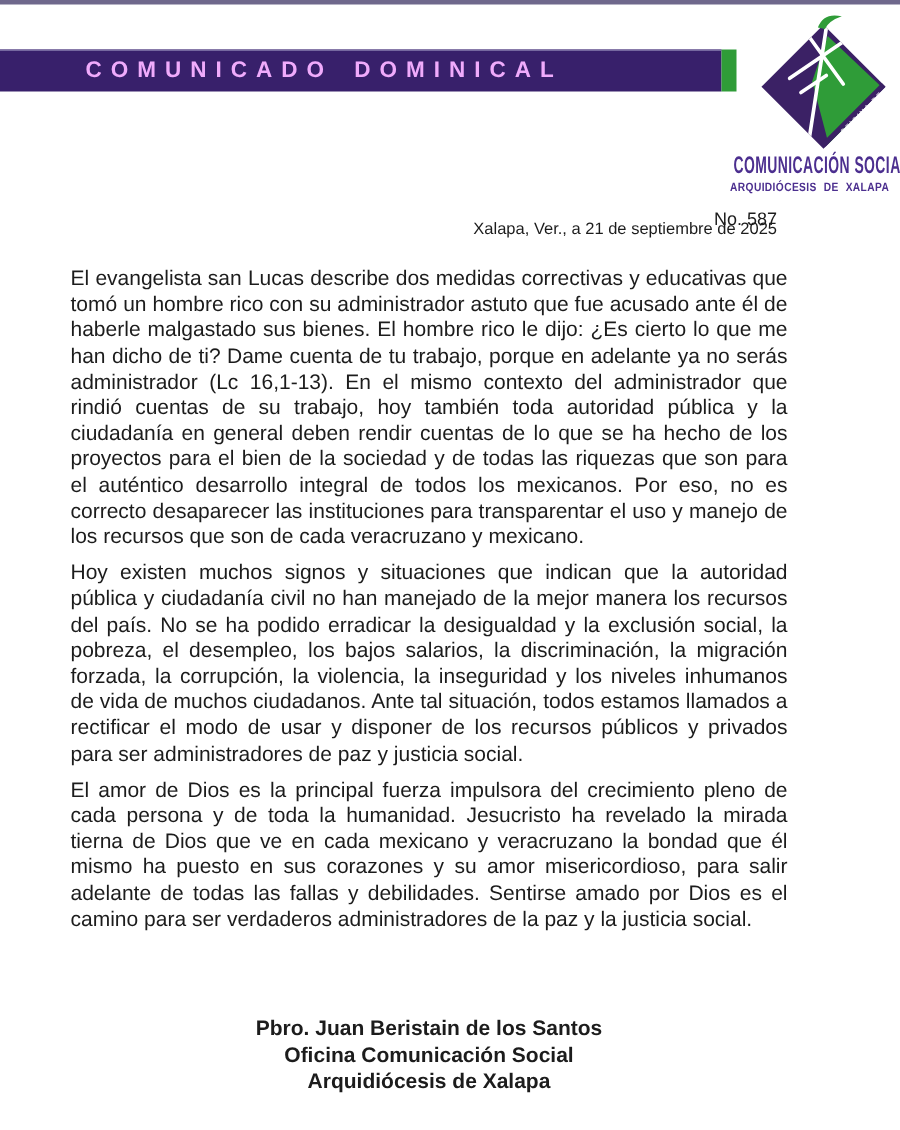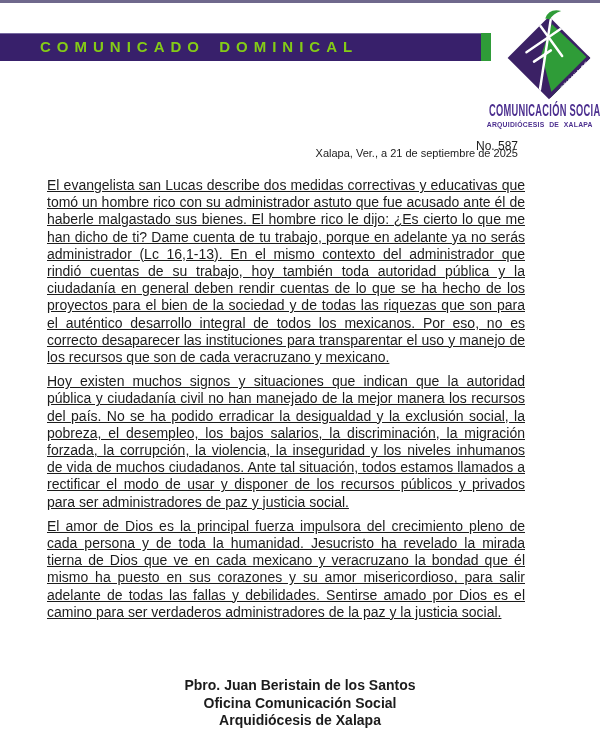--- a/index.html
+++ b/index.html
@@ -2,31 +2,31 @@
 <html><head>
 <meta charset="utf-8">
 <style>
   html,body{margin:0;padding:0;}
   body{
     width:600px;height:753px;position:relative;overflow:hidden;background:#ffffff;
     font-family:"Liberation Sans","DejaVu Sans",sans-serif;color:#1c1c1c;
   }
   .top-line{position:absolute;top:0;left:0;width:600px;height:3px;background:#6f688c;}
   .banner{position:absolute;top:33px;left:0;width:481px;height:28px;background:#38206b;border-top:1px solid #7668a0;box-sizing:border-box;}
-  .banner-text{display:block;line-height:26px;padding-left:40px;color:#84cc16;font-weight:bold;font-size:15px;letter-spacing:6px;word-spacing:4px;white-space:nowrap;}
+  .banner-text{display:block;line-height:26px;padding-left:57px;color:#f0abfc;font-weight:bold;font-size:15px;letter-spacing:6px;word-spacing:4px;white-space:nowrap;}
   .banner-green{position:absolute;top:33px;left:481px;width:10px;height:28px;background:#2f9c38;}
   .logo{position:absolute;top:8px;left:502px;width:94px;height:96px;}
   .org-name{position:absolute;top:102px;left:489px;font-size:16px;font-weight:bold;color:#4c2f8f;transform:scaleX(0.58);transform-origin:left top;white-space:nowrap;letter-spacing:0.5px;}
   .org-subtitle{position:absolute;top:120px;right:7px;font-size:8px;font-weight:bold;color:#4c2f8f;transform:scaleX(0.85);transform-origin:right top;white-space:nowrap;letter-spacing:0.3px;word-spacing:3px;}
   .doc-number{position:absolute;top:139px;right:82px;font-size:12px;margin-left:28px;}
   .dateline{position:absolute;top:147px;right:82px;font-size:11px;}
   .content{position:absolute;top:177px;left:47px;width:478px;}
   .doc-title{text-align:center;font-weight:bold;font-size:14.5px;margin:0 0 14px 0;}
-  .content p{margin:0 0 7px 0;font-size:14px;line-height:17.2px;text-align:justify;text-decoration:underline;}
-  .signature{position:absolute;top:677px;left:61px;width:478px;text-align:center;font-weight:bold;font-size:14px;line-height:17.5px;}
+  .content p{margin:0 0 7px 0;font-size:14px;line-height:17.2px;text-align:justify;}
+  .signature{position:absolute;top:677px;left:47px;width:478px;text-align:center;font-weight:bold;font-size:14px;line-height:17.5px;}
   .signature div{margin:0;}
 </style>
 </head>
 <body>
 
 <div class="top-line"></div>
 
 <div class="banner">
   <span class="banner-text">COMUNICADO DOMINICAL</span>
 </div>

